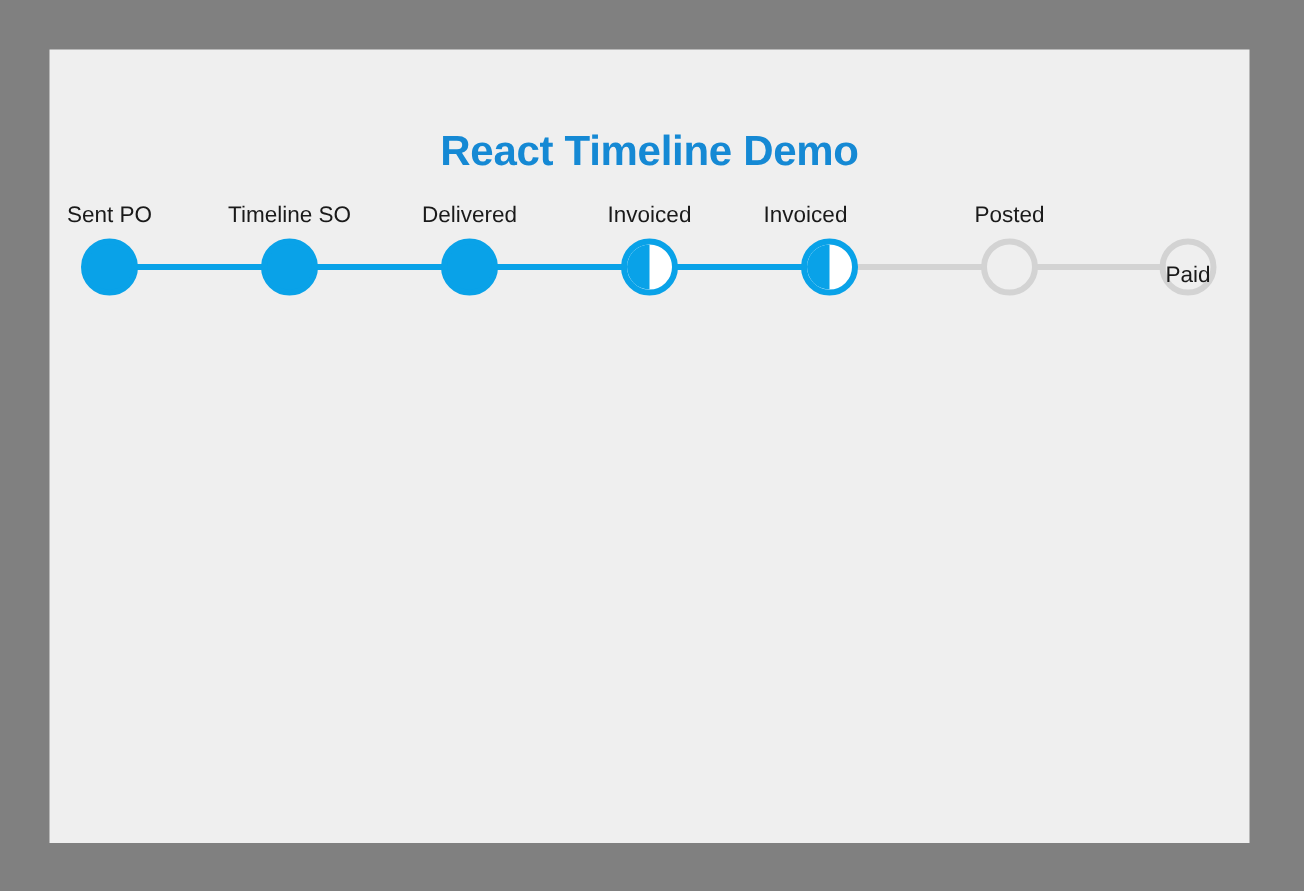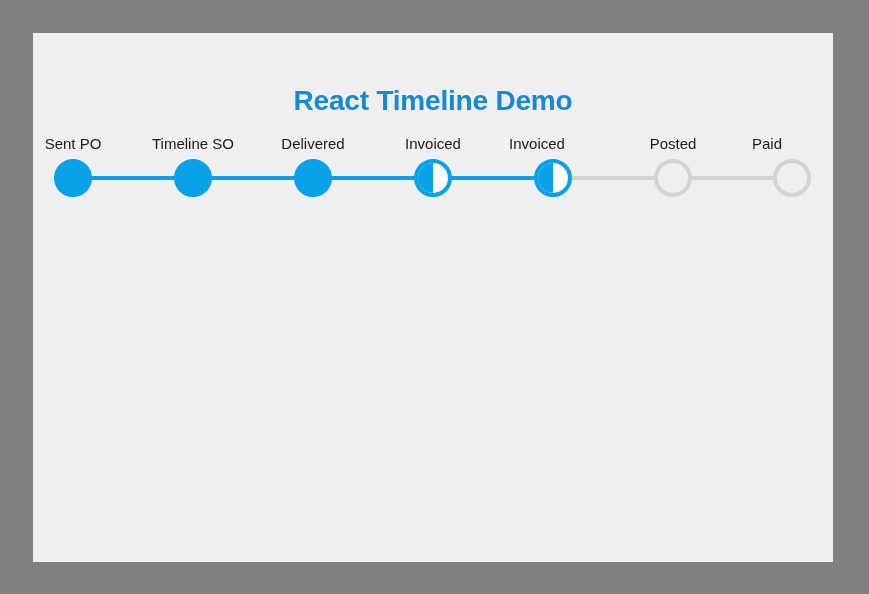--- a/index.html
+++ b/index.html
@@ -118,16 +118,16 @@
         <div class="half-fill"></div>
       </div>
       <div class="node-label" style="left: 400px;">Invoiced</div>
       <div class="node half" style="left: 520px;">
         <div class="half-fill"></div>
       </div>
       <div class="node-label" style="left: 504px;">Invoiced</div>
       <div class="node todo" style="left: 640px;"></div>
       <div class="node-label" style="left: 640px; text-align: center;">Posted</div>
       <div class="node todo" style="left: 759px;"></div>
-      <div class="node-label" style="left: 734px;">Paid</div>
+      <div class="node-label" style="left: 759px; margin-top: 40px;">Paid</div>
     </div>
 
 </div>
 
 </body></html>

